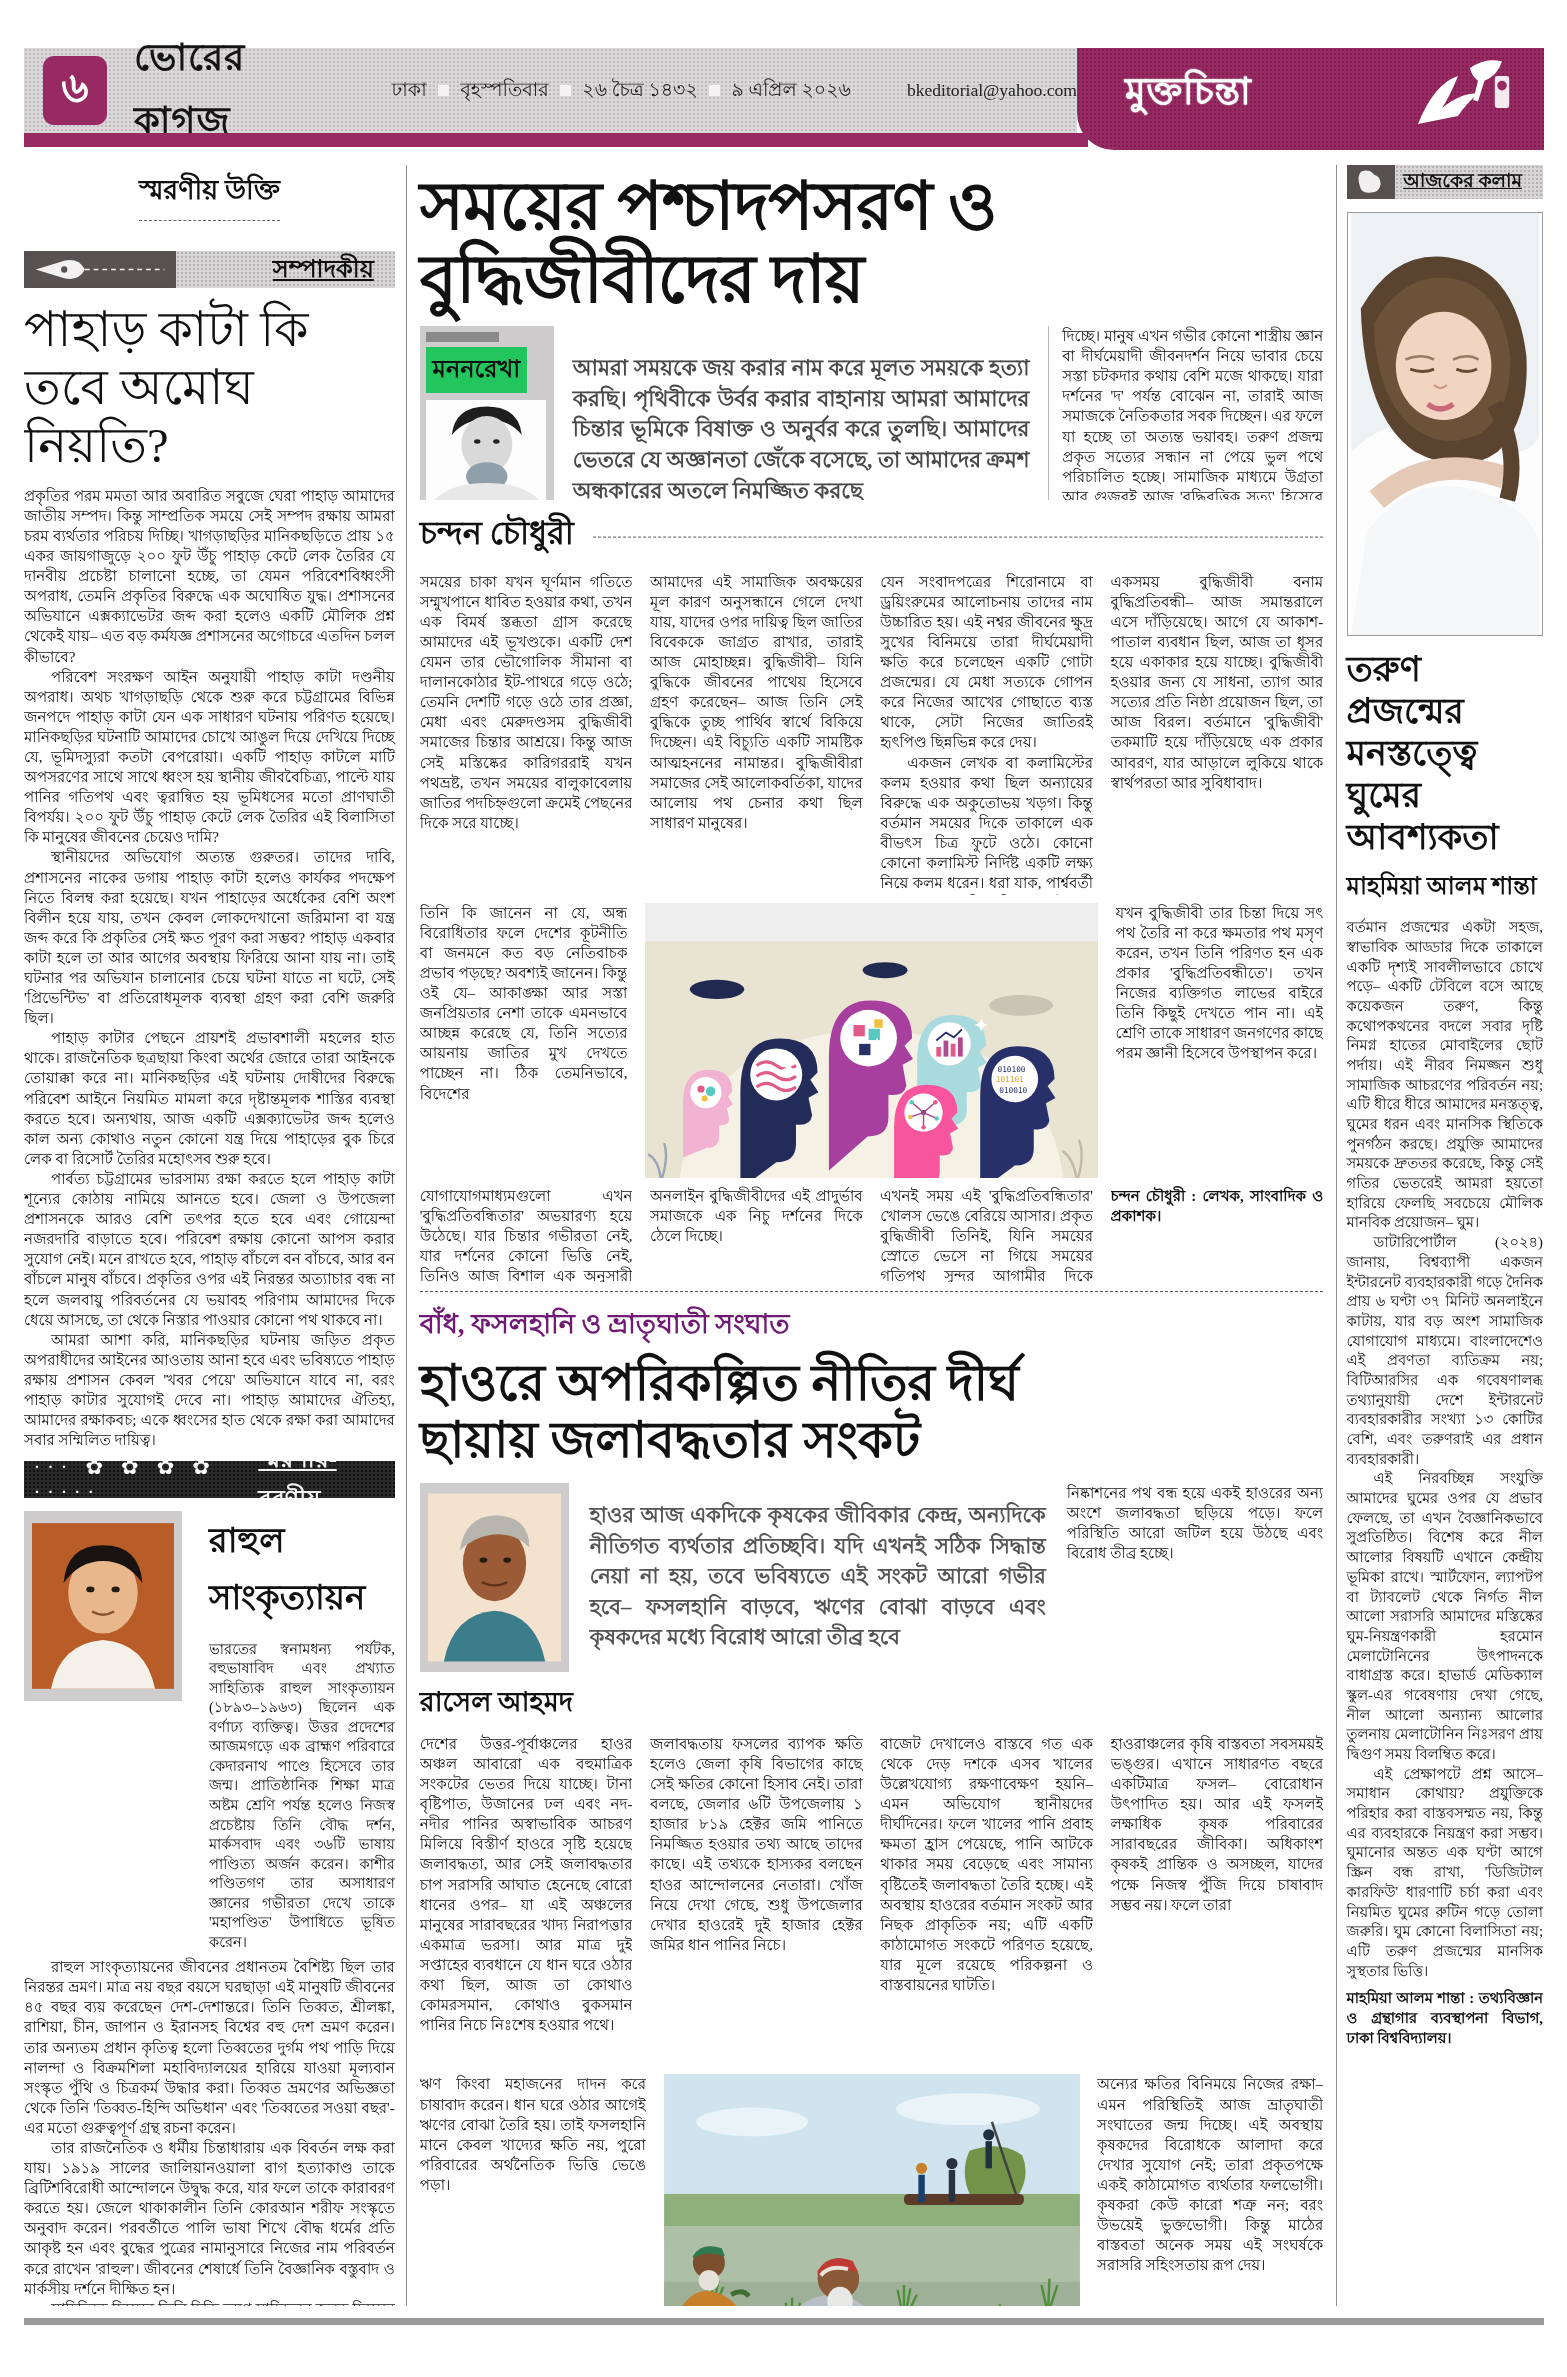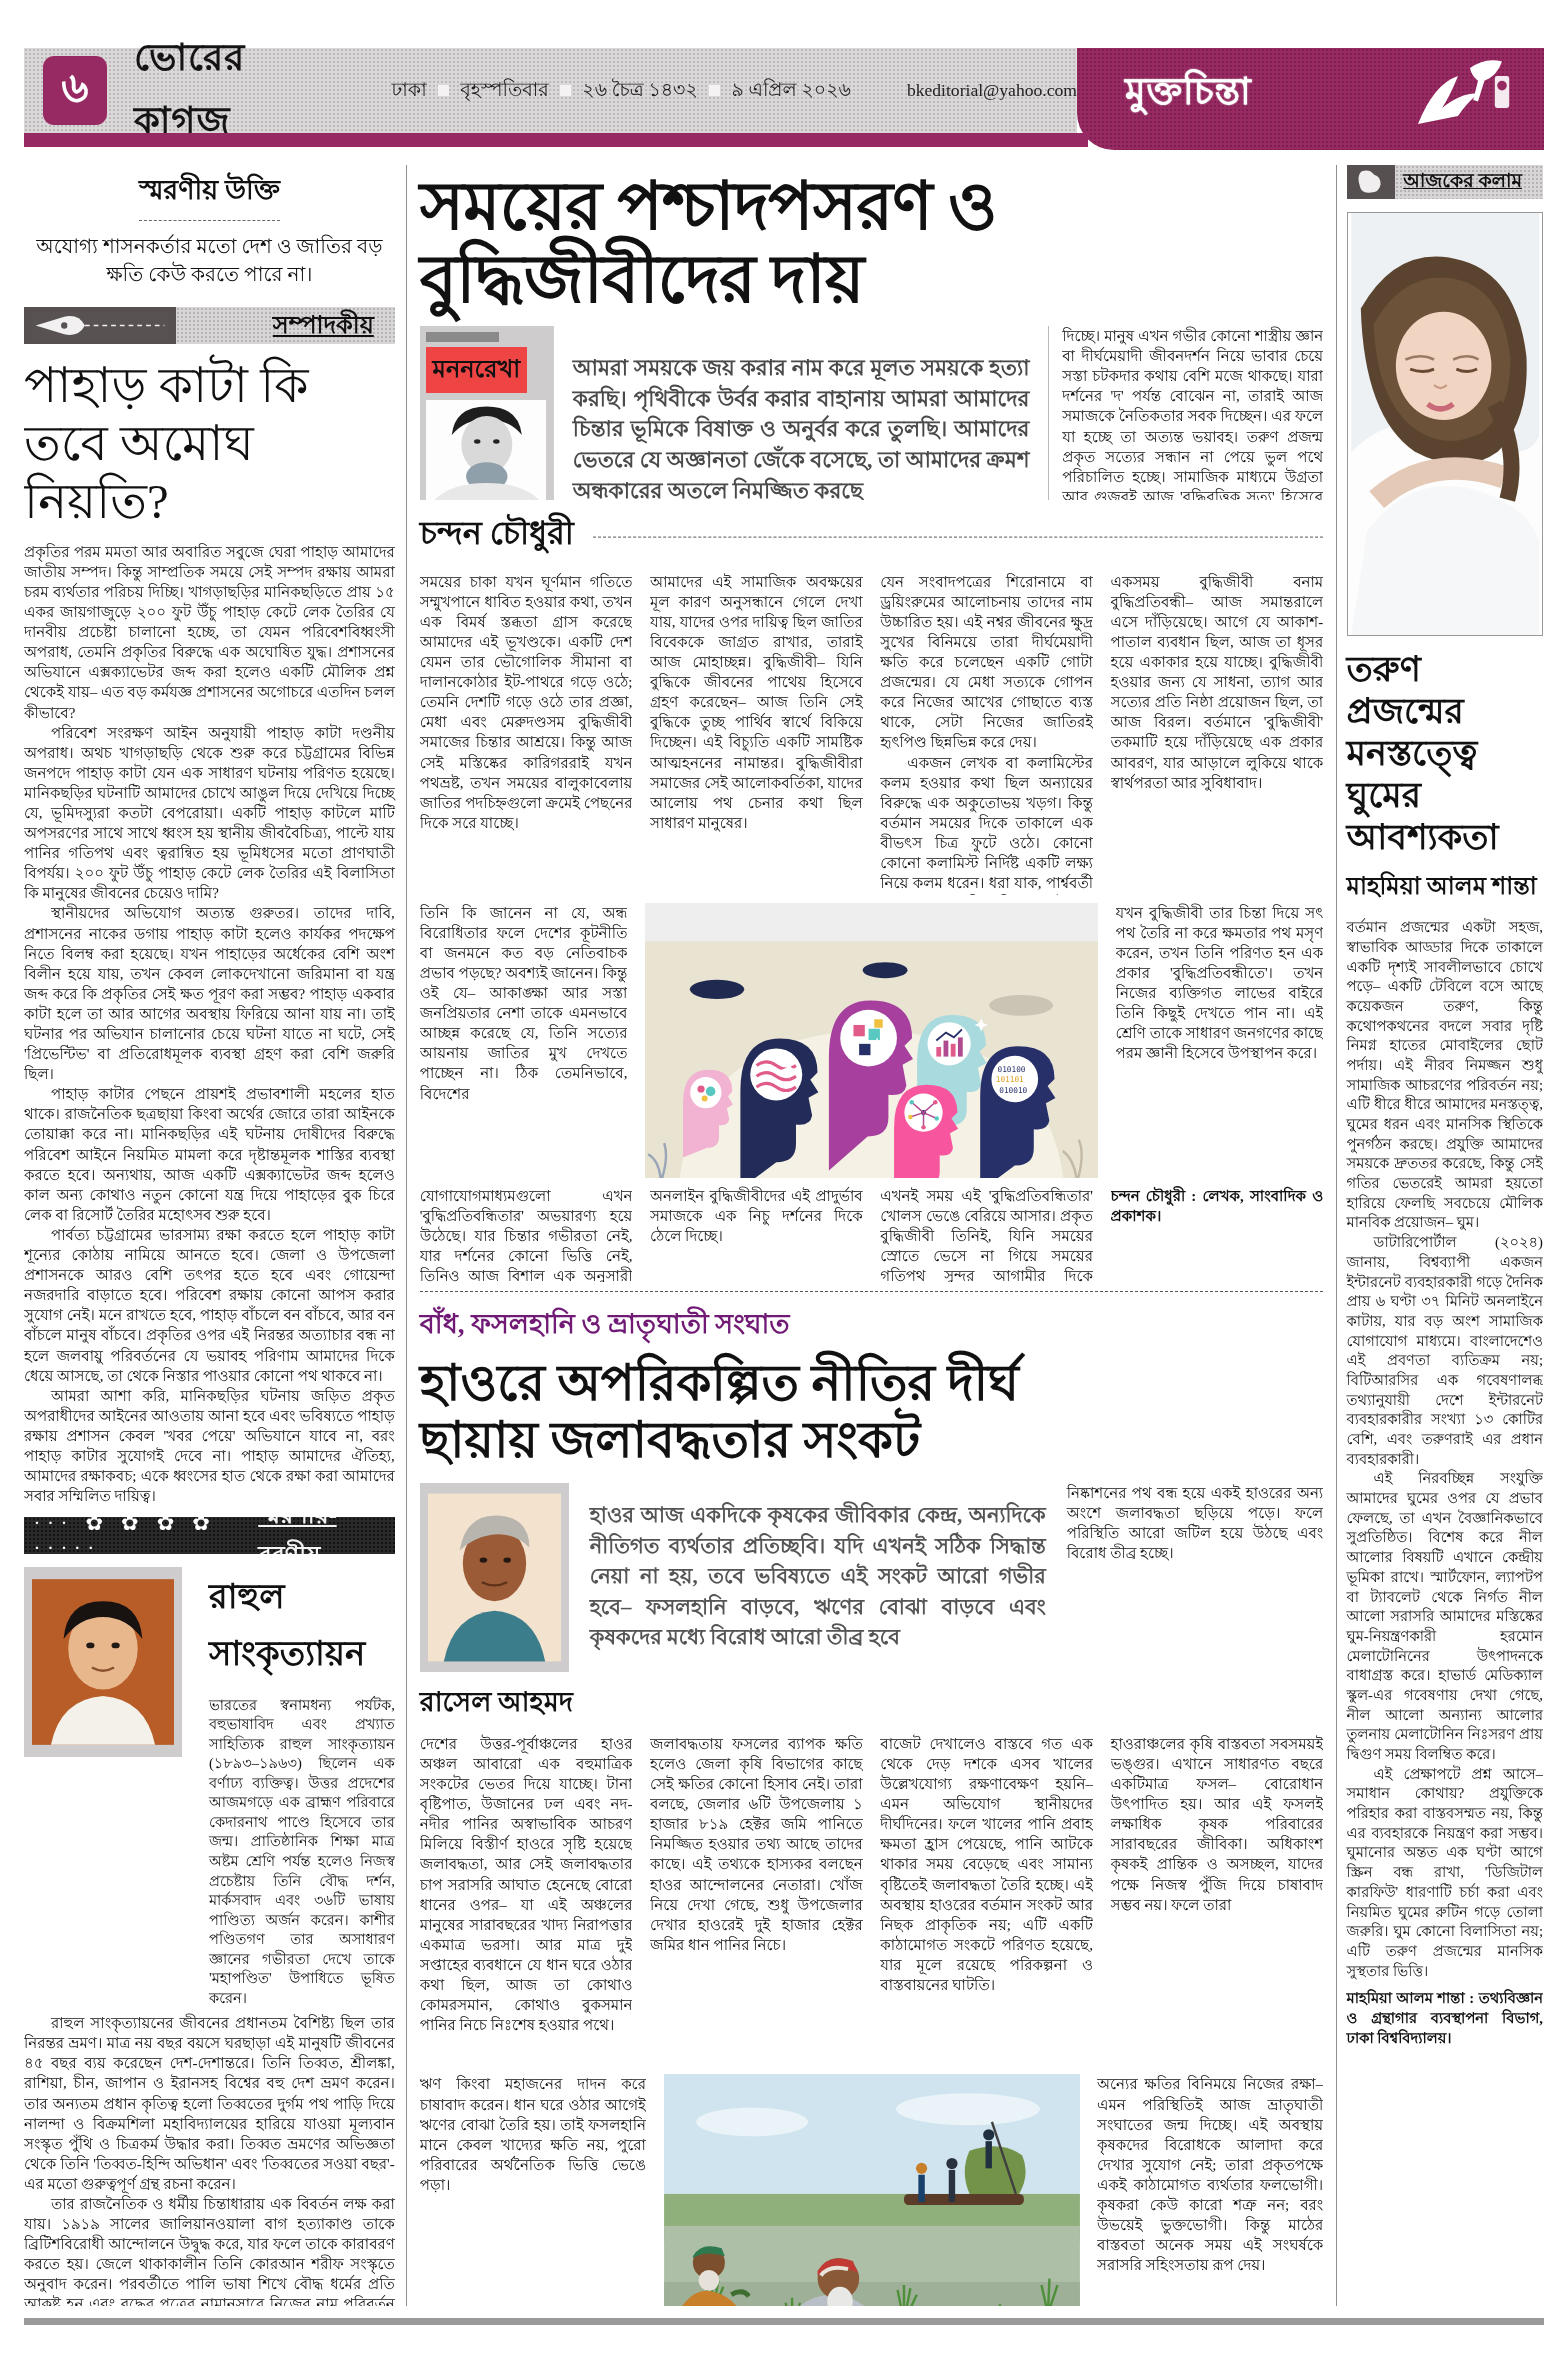--- a/index.html
+++ b/index.html
@@ -71,21 +71,21 @@
   .ed-headline { font-size:49px; font-weight:400; line-height:1.18; margin:4.8px 0 11.2px; }
   .mem-head { display:flex; gap:27px; margin-bottom:4.8px; }
   .portrait-frame { background:#cfcccd; padding:8px; flex:0 0 auto; }
   .mem-name { font-size:34px; font-weight:800; margin:3.2px 0 11.2px; }
 
   
   .main-headline { font-size:67px; font-weight:800; line-height:1.08; letter-spacing:-0.8px; padding:4.8px 0 11.2px; }
   .main-top { display:flex; gap:19px; height:174px; overflow:hidden; }
   .rubric-box { flex:0 0 134px; background:#cfcccd; padding:6.4px; }
   .rubric-marks { height:9.6px; background:#8a8a8a; width:60%; margin-bottom:4.8px; }
-  .rubric-label { font-size:24px; font-weight:800; background:#ef4444; padding:3.2px 6.4px; display:inline-block; margin-bottom:6.4px; }
+  .rubric-label { font-size:24px; font-weight:800; background:#22c55e; padding:3.2px 6.4px; display:inline-block; margin-bottom:6.4px; }
   .main-lead { flex:1.75; font-size:21.6px; font-weight:bold; color:#4a4a4a; line-height:1.42; text-align:justify; padding-top:27px; }
   .main-side { flex:1; font-size:15px; line-height:1.34; text-align:justify; border-left:0.8px solid #bbb; padding-left:12.8px; }
   .main-byline-row { display:flex; align-items:baseline; gap:19px; margin:8px 0 9.6px; }
   .main-author { font-size:32px; font-weight:800; white-space:nowrap; }
   .dash-fill { flex:1; border-bottom:1.6px dashed #555; transform:translateY(-6.4px); }
   .cols4 { display:flex; gap:17.6px; }
   .cols4 > div { flex:1; overflow:hidden; }
   .row-h1 { height:323px; overflow:hidden; margin-bottom:8px; }
   .mid-row { display:flex; gap:17.6px; height:275px; overflow:hidden; margin-bottom:8px; }
   .mid-row .txt { flex:1; overflow:hidden; }
@@ -144,21 +144,20 @@
     </div>
     <div class="mh-strip"></div>
   </div>
 
   <div class="content">
 
     <div class="col-left">
 
       <div class="quote-box">
         <div class="quote-title">স্মরণীয় উক্তি</div>
-        <div class="quote-text">অযোগ্য শাসনকর্তার মতো দেশ ও জাতির বড় ক্ষতি কেউ করতে পারে না।</div>
       </div>
 
       <div class="bar dark-left">
         <span class="ico">
           <svg width="136" height="27" viewBox="0 0 170 34">
             <rect width="170" height="34" fill="#585253"></rect>
             <path d="M4 17 L40 6 Q58 2 66 17 Q58 32 40 28 Z" fill="#f2f0f0"></path>
             <circle cx="40" cy="17" r="4" fill="#585253"></circle>
             <line x1="44" y1="17" x2="166" y2="17" stroke="#f2f0f0" stroke-width="2" stroke-dasharray="6 5"></line>
           </svg>

